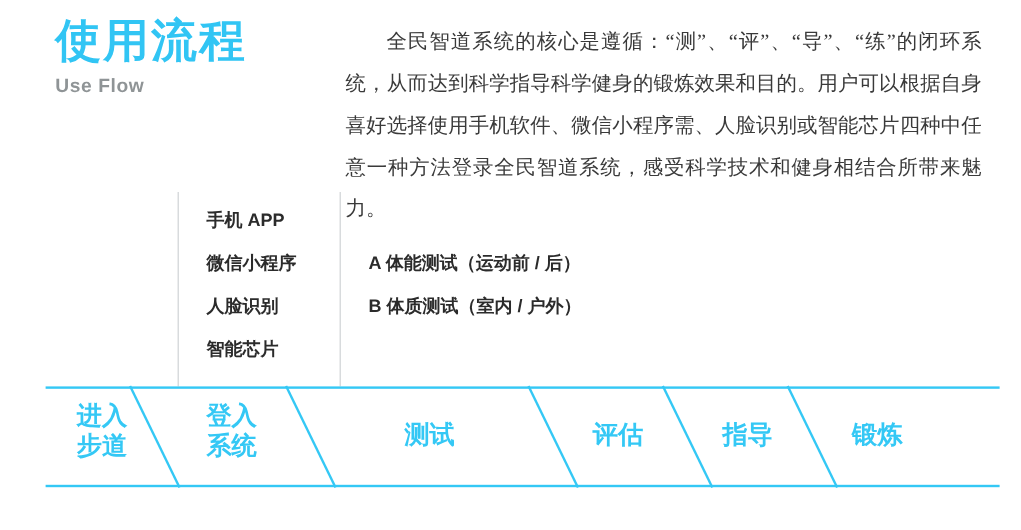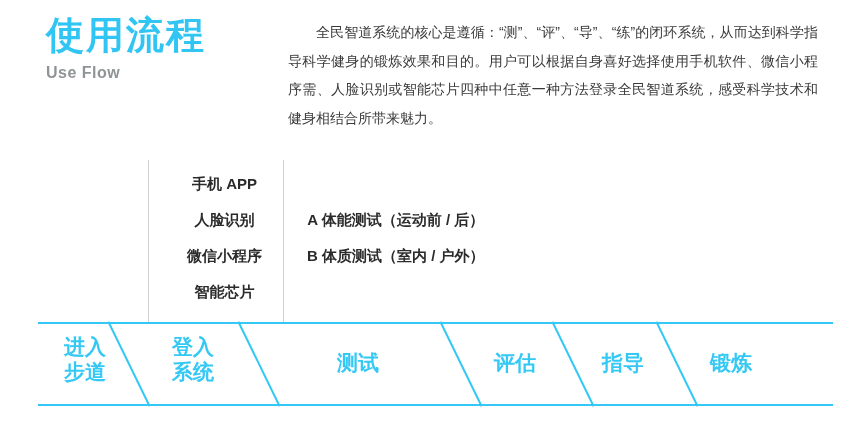--- a/index.html
+++ b/index.html
@@ -37,35 +37,35 @@
     color: #8f9496;
     letter-spacing: 0.5px;
   }
 
   
   .intro {
     position: absolute;
     left: 288px;
     top: 18px;
     width: 530px;
-    font-size: 14px;
+    font-size: 17px;
     line-height: 2.05;
     color: #3a3a3a;
     text-align: justify;
     text-indent: 2em;
+    font-family: Liberation Serif, serif;
   }
 
   
   .detail {
     position: absolute;
     left: 0;
     top: 160px;
     width: 851px;
     height: 160px;
-    text-align: center;
   }
   .login-list {
     position: absolute;
     left: 172px;
     top: 6px;
     width: 105px;
   }
   .login-list .row {
     font-size: 15px;
     font-weight: bold;
@@ -155,22 +155,22 @@
 
 <div class="intro">全民智道系统的核心是遵循：“测”、“评”、“导”、“练”的闭环系统，从而达到科学指导科学健身的锻炼效果和目的。用户可以根据自身喜好选择使用手机软件、微信小程序需、人脸识别或智能芯片四种中任意一种方法登录全民智道系统，感受科学技术和健身相结合所带来魅力。</div>
 
 <div class="detail">
 
   <div class="vline" style="left:148px; top:0px; height:162px;"></div>
   <div class="vline" style="left:283px; top:0px; height:162px;"></div>
 
   <div class="login-list">
     <div class="row">手机 APP</div>
+    <div class="row">微信小程序</div>
     <div class="row">人脸识别</div>
-    <div class="row">微信小程序</div>
     <div class="row">智能芯片</div>
   </div>
 
   <div class="test-list">
     <div class="row">A  体能测试（运动前 / 后）</div>
     <div class="row">B  体质测试（室内 / 户外）</div>
   </div>
 </div>
 
 <div class="band">

